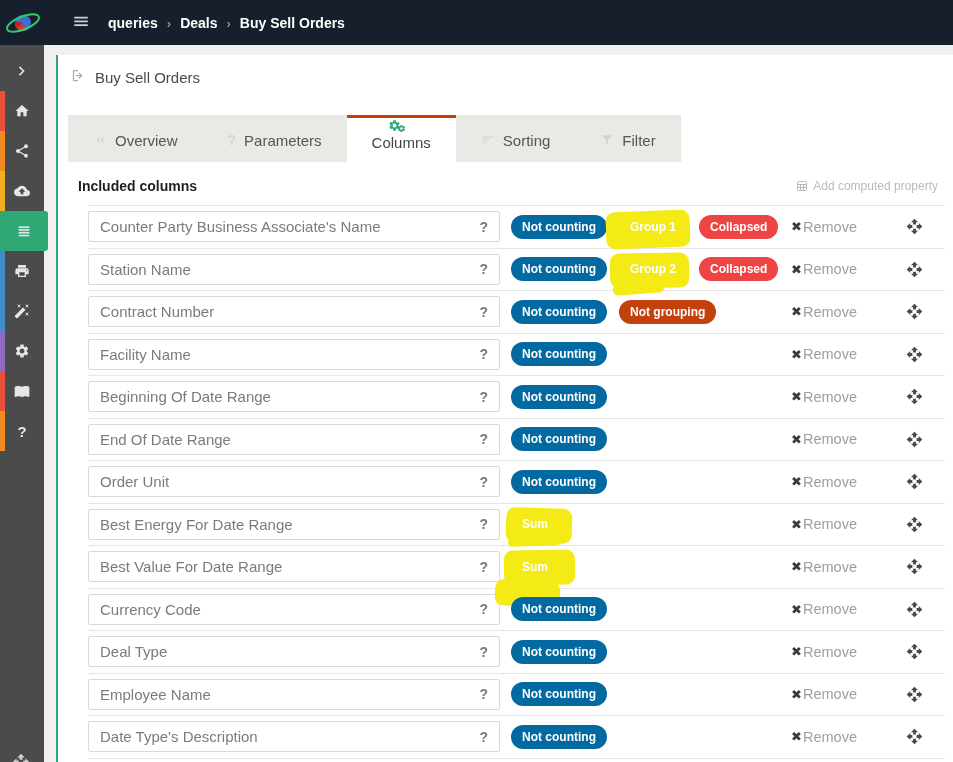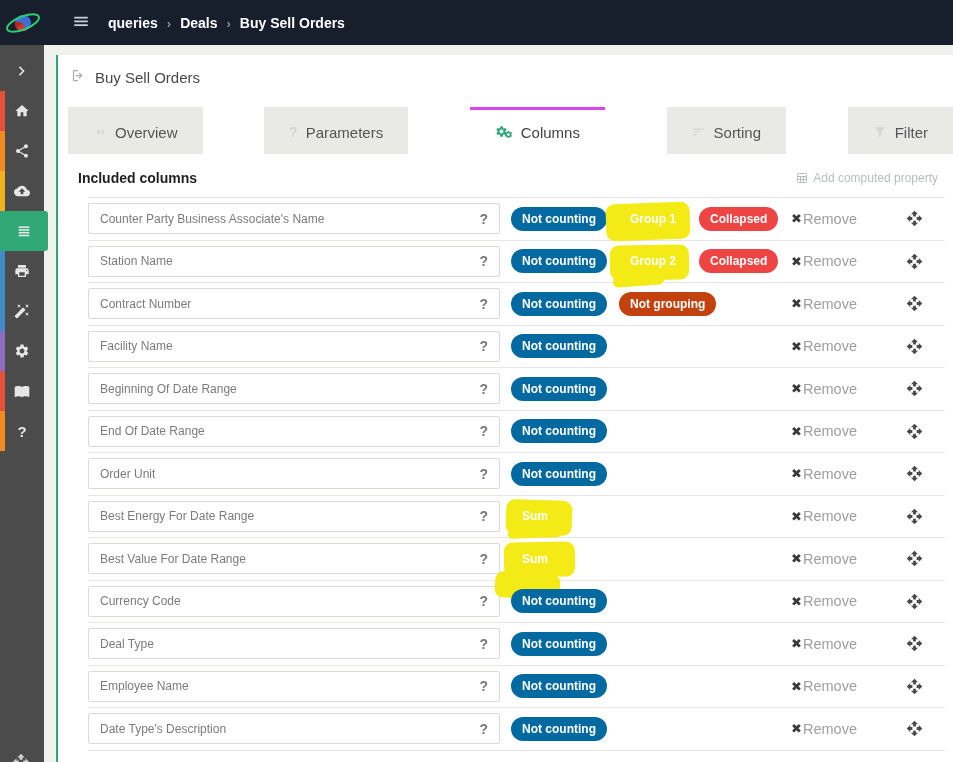--- a/index.html
+++ b/index.html
@@ -29,45 +29,45 @@
   .side-item.active{ width:48px; background:#2fa876; border-radius:0 3px 3px 0; }
   .side-bottom{ position:absolute; bottom:-9px; left:12px; width:18px; height:18px; }
   .side-bottom svg{ width:18px; height:18px; fill:#cfcfcf; }
   
   .panel{ position:absolute; left:56px; top:55px; right:0; bottom:0;
     background:#ffffff; border-left:2px solid #2fa876; }
   .page-title-row{ display:flex; align-items:center; margin:13px 0 0 13px; }
   .page-title-row svg{ width:15px; height:15px; fill:#a7adb3; }
   .page-title{ margin-left:9px; font-size:15px; color:#4a4a4a; }
   
-  .tabs{ display:flex; margin:20px 0 0 10px;justify-content:space-between; }
+  .tabs{ display:flex; margin:28px 0 0 10px; }
   .tab{ height:47px; background:#e9e9e6; display:flex; align-items:center;
     padding:0 25px; font-size:15px; color:#555; cursor:pointer;
     border-top:3px solid transparent; }
   .tab .t-icon{ margin-right:8px; display:flex; align-items:center; }
   .tab .t-icon svg{ fill:#d4d4d0; width:14px; height:14px; }
   .tab .t-icon .faint-q{ color:#d4d4d0; font-weight:bold; font-size:14px; }
-  .tab.active{ background:#ffffff; border-top:3px solid #d946ef; color:#444; }
+  .tab.active{ background:#ffffff; border-top:3px solid #c2410c; color:#444;flex-direction:column; }
   .tab.active .t-icon svg{ fill:#2fa876; }
   .gears{ position:relative; width:18px; height:16px; }
   .gears svg.g1{ position:absolute; left:0; top:1px; width:13px; height:13px; }
   .gears svg.g2{ position:absolute; left:9px; top:6px; width:9px; height:9px; }
   
   .section-row{ display:flex; align-items:center; justify-content:space-between;
     margin:16px 15px 0 20px; }
   .section-title{ font-size:14px; font-weight:bold; color:#1f1f1f; }
   .add-computed{ display:flex; align-items:center; color:#b6beba; font-size:12px; cursor:pointer; }
   .add-computed svg{ width:12px; height:12px; margin-right:5px; stroke:#b6beba; fill:none; stroke-width:2; }
   
   .rows{ margin:11px 8px 0 30px; border-top:1px solid #e6e6e3; }
   .col-row{ height:42.5px; display:flex; align-items:center; border-bottom:1px solid #e6e6e3; }
   .namebox{ width:412px; height:31px; border:1px solid #d9d9d6; border-radius:2px;
     background:#fff; display:flex; align-items:center; justify-content:space-between;
     padding:0 11px; }
-  .namebox .nm{ color:#7b7b7b; font-size:12px; white-space:nowrap; overflow:hidden; }
+  .namebox .nm{ color:#7b7b7b; font-size:15px; white-space:nowrap; overflow:hidden; }
   .namebox .q{ color:#777; font-weight:bold; font-size:14px; cursor:pointer; }
   .badges{ flex:1; display:flex; align-items:center; margin-left:11px; }
   .badge{ position:relative; z-index:0; padding:5px 11px; border-radius:13px;
     color:#fff; font-weight:bold; font-size:12px; margin-right:12px;
     white-space:nowrap; cursor:pointer; }
   .badge.mint{ background:#0369a1; }
   .badge.green-dark{ background:#1e7d20; }
   .badge.purple{ background:#ef4444; }
   .badge.blue{ background:#c2410c; }
   .badge.green{ background:#c2410c; }

